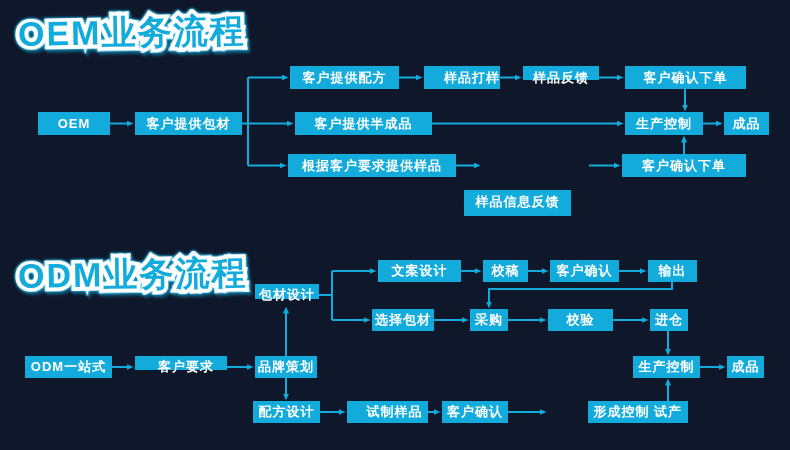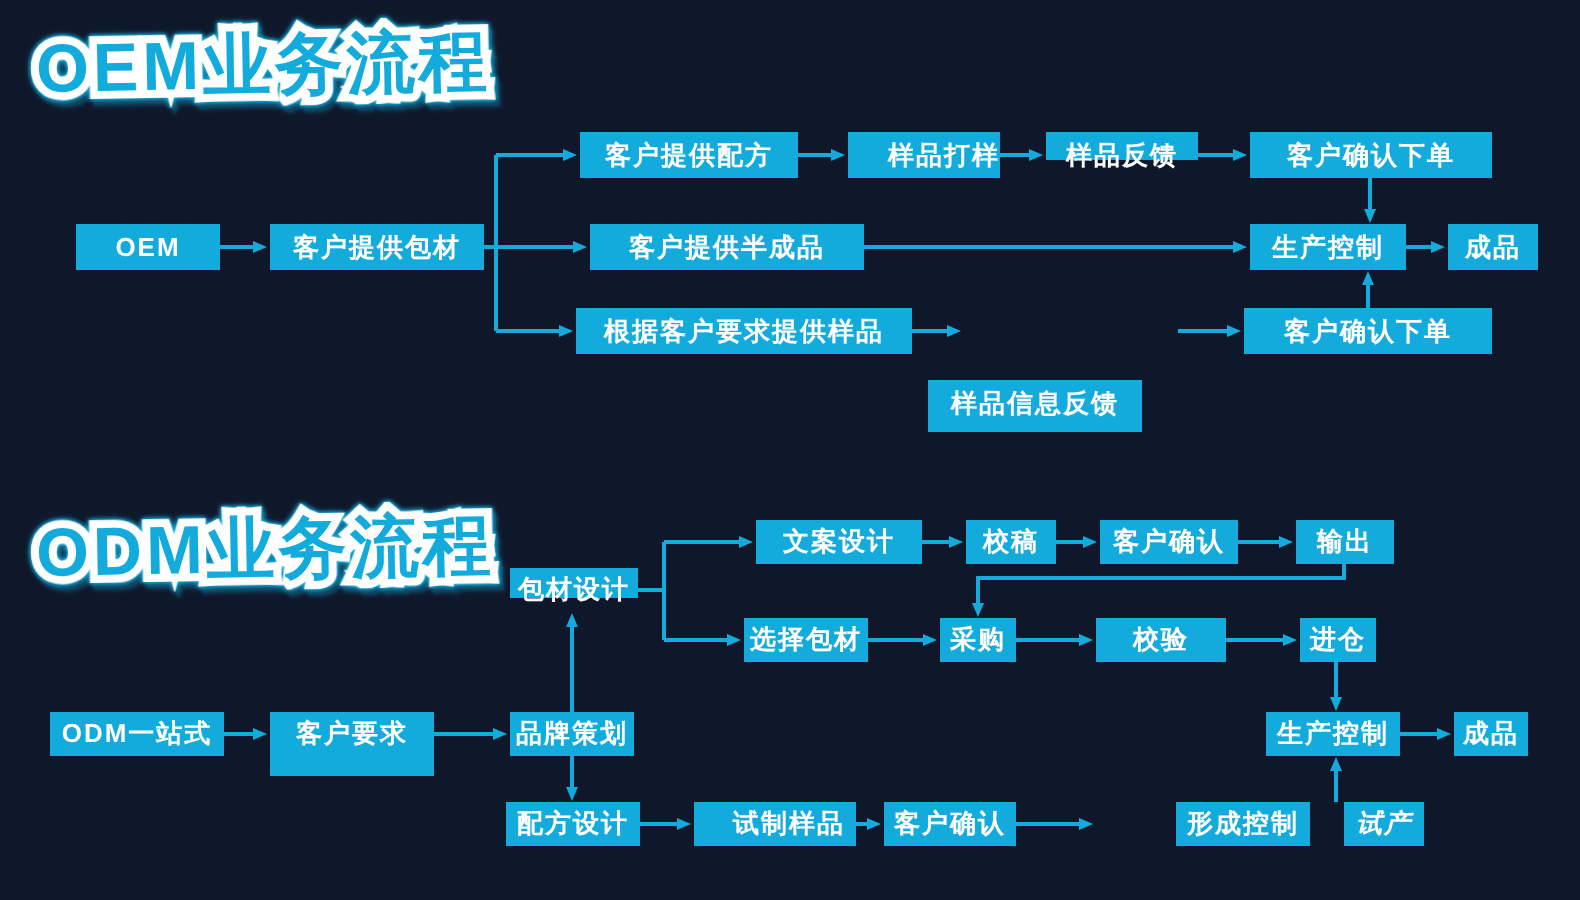--- a/index.html
+++ b/index.html
@@ -108,24 +108,24 @@
   <div class="node" style="left:648px;top:260px;width:49px;height:22px;line-height:22px;">输出</div>
 
   <div class="node" style="left:255px;top:284px;width:64px;height:15px;line-height:22px;">包材设计</div>
 
   <div class="node" style="left:372px;top:309px;width:62px;height:22px;line-height:22px;">选择包材</div>
   <div class="node" style="left:470px;top:309px;width:38px;height:22px;line-height:22px;">采购</div>
   <div class="node" style="left:548px;top:309px;width:65px;height:22px;line-height:22px;">校验</div>
   <div class="node" style="left:650px;top:309px;width:38px;height:22px;line-height:22px;">进仓</div>
 
   <div class="node" style="left:25px;top:356px;width:87px;height:22px;line-height:22px;">ODM一站式</div>
-  <div class="node" style="left:135px;top:356px;width:82px;height:32px;line-height:22px;">客户要求</div>
+  <div class="node" style="left:135px;top:356px;width:82px;height:14px;line-height:22px;padding-left:10px;">客户要求</div>
   <div class="node" style="left:255px;top:356px;width:62px;height:22px;line-height:22px;">品牌策划</div>
   <div class="node" style="left:633px;top:356px;width:67px;height:22px;line-height:22px;">生产控制</div>
   <div class="node" style="left:727px;top:356px;width:37px;height:22px;line-height:22px;">成品</div>
 
   <div class="node" style="left:253px;top:401px;width:67px;height:22px;line-height:22px;">配方设计</div>
   <div class="node" style="left:347px;top:401px;width:67px;height:22px;line-height:22px;padding-left:14px;">试制样品</div>
   <div class="node" style="left:442px;top:401px;width:66px;height:22px;line-height:22px;">客户确认</div>
   <div class="node" style="left:548px;top:401px;width:67px;height:22px;line-height:22px;margin-left:40px;">形成控制</div>
-  <div class="node" style="left:672px;top:401px;width:40px;height:22px;line-height:22px;font-style:italic;">试产</div>
+  <div class="node" style="left:648px;top:401px;width:40px;height:22px;line-height:22px;">试产</div>
 
 </div>
 
 </body></html>

